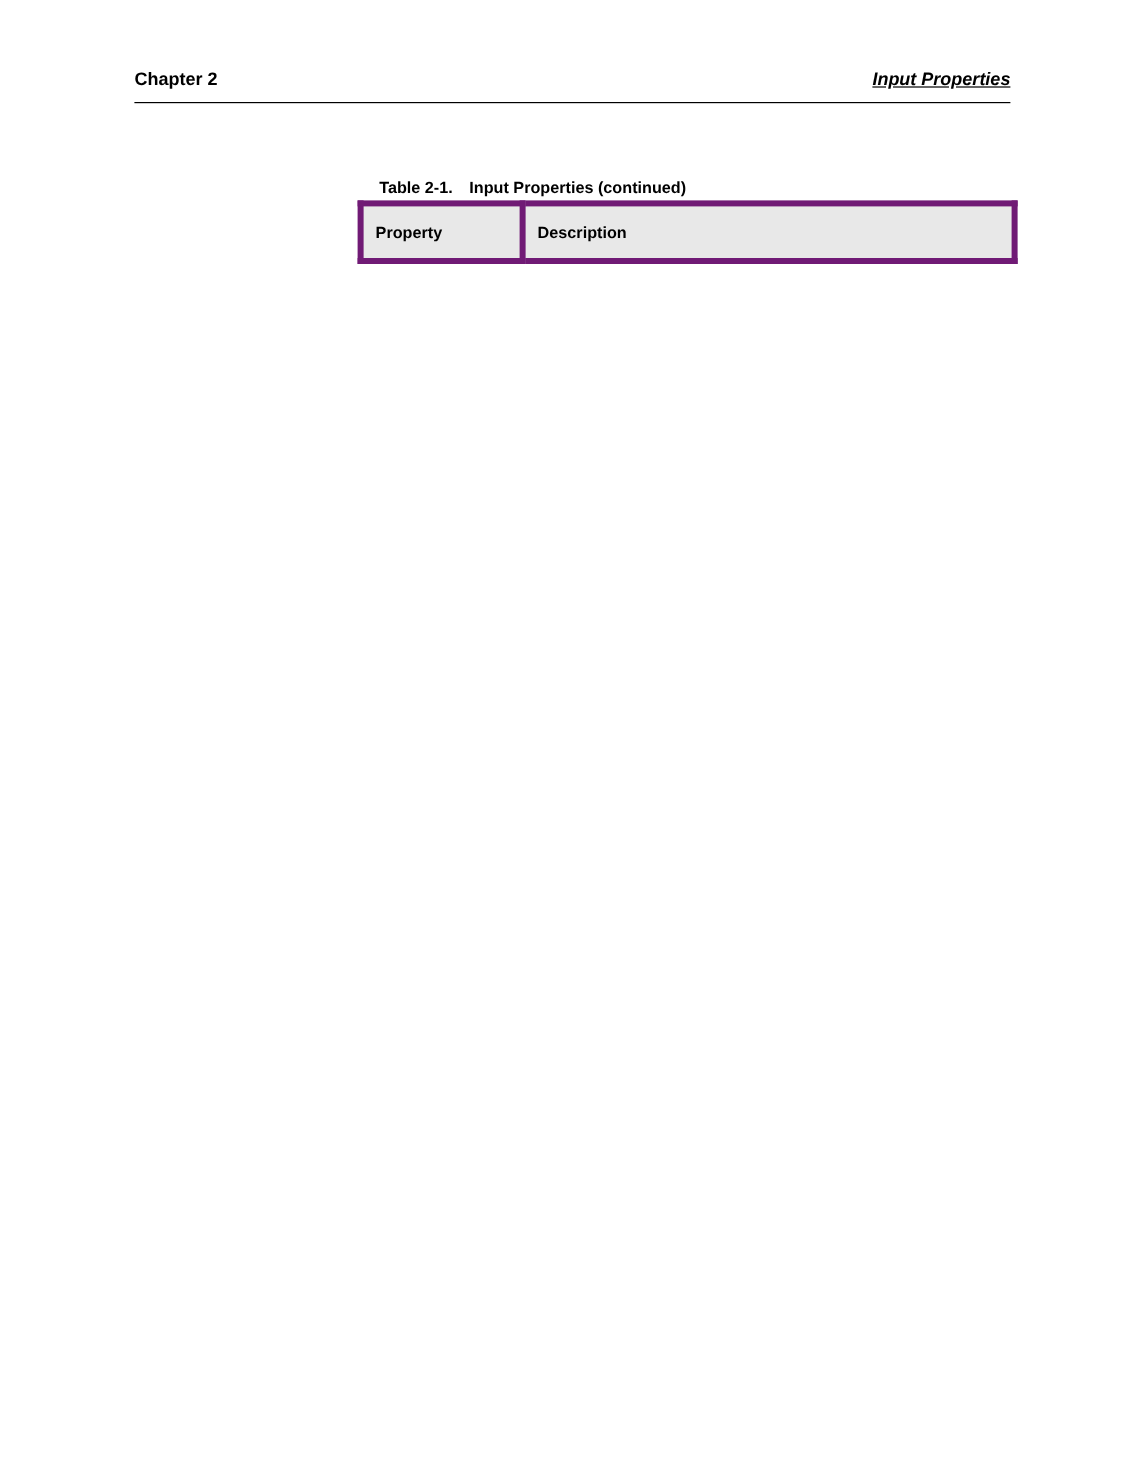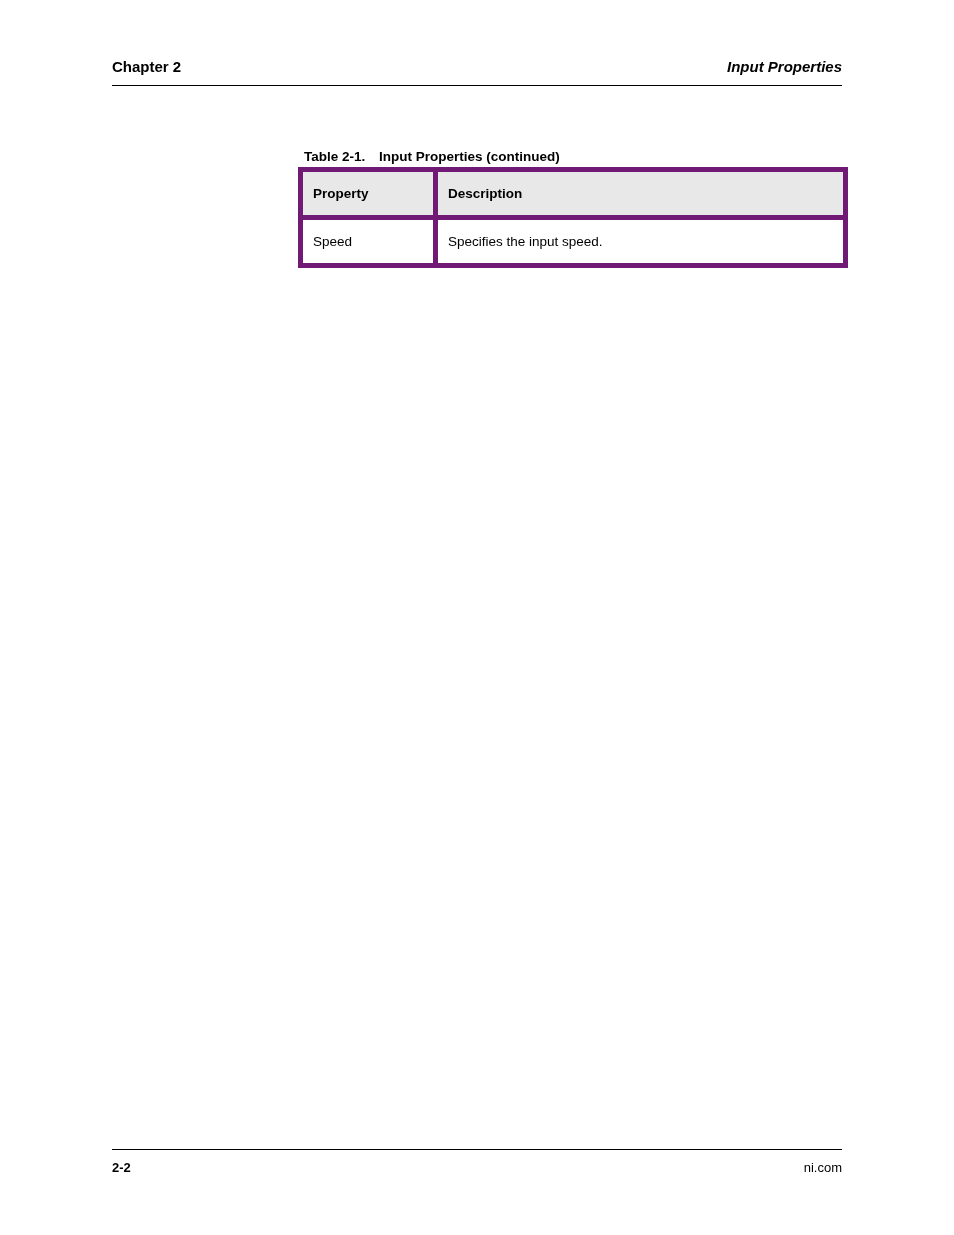--- a/index.html
+++ b/index.html
@@ -26,25 +26,26 @@
     display: flex;
     justify-content: space-between;
     align-items: baseline;
     font-size: 15px;
     font-weight: bold;
     margin-bottom: 10px;
   }
   .header-left {}
   .header-right {
     font-style: italic;
+    text-decoration: underline;
   }
   .caption-row {
     position: absolute;
     top: 149px;
-    left: 304px;
+    left: 316px;
     font-size: 13.5px;
     font-weight: bold;
     color: #000;
   }
   .caption-num {
     margin-right: 10px;
   }
   table.props {
     position: absolute;
     top: 167px;
@@ -108,27 +109,16 @@
       <col class="c1">
       <col class="c2">
     </colgroup>
     <thead>
       <tr>
         <th>Property</th>
         <th>Description</th>
       </tr>
     </thead>
     <tbody>
-      <tr>
-        <td>Speed</td>
-        <td>Specifies the input speed.</td>
-      </tr>
     </tbody>
   </table>
 
-  <div class="footer">
-    <hr class="bottom-rule">
-    <div class="footer-text">
-      <span class="footer-left">2-2</span>
-      <span class="footer-right">ni.com</span>
-    </div>
-  </div>
 </div>
 
 </body></html>

